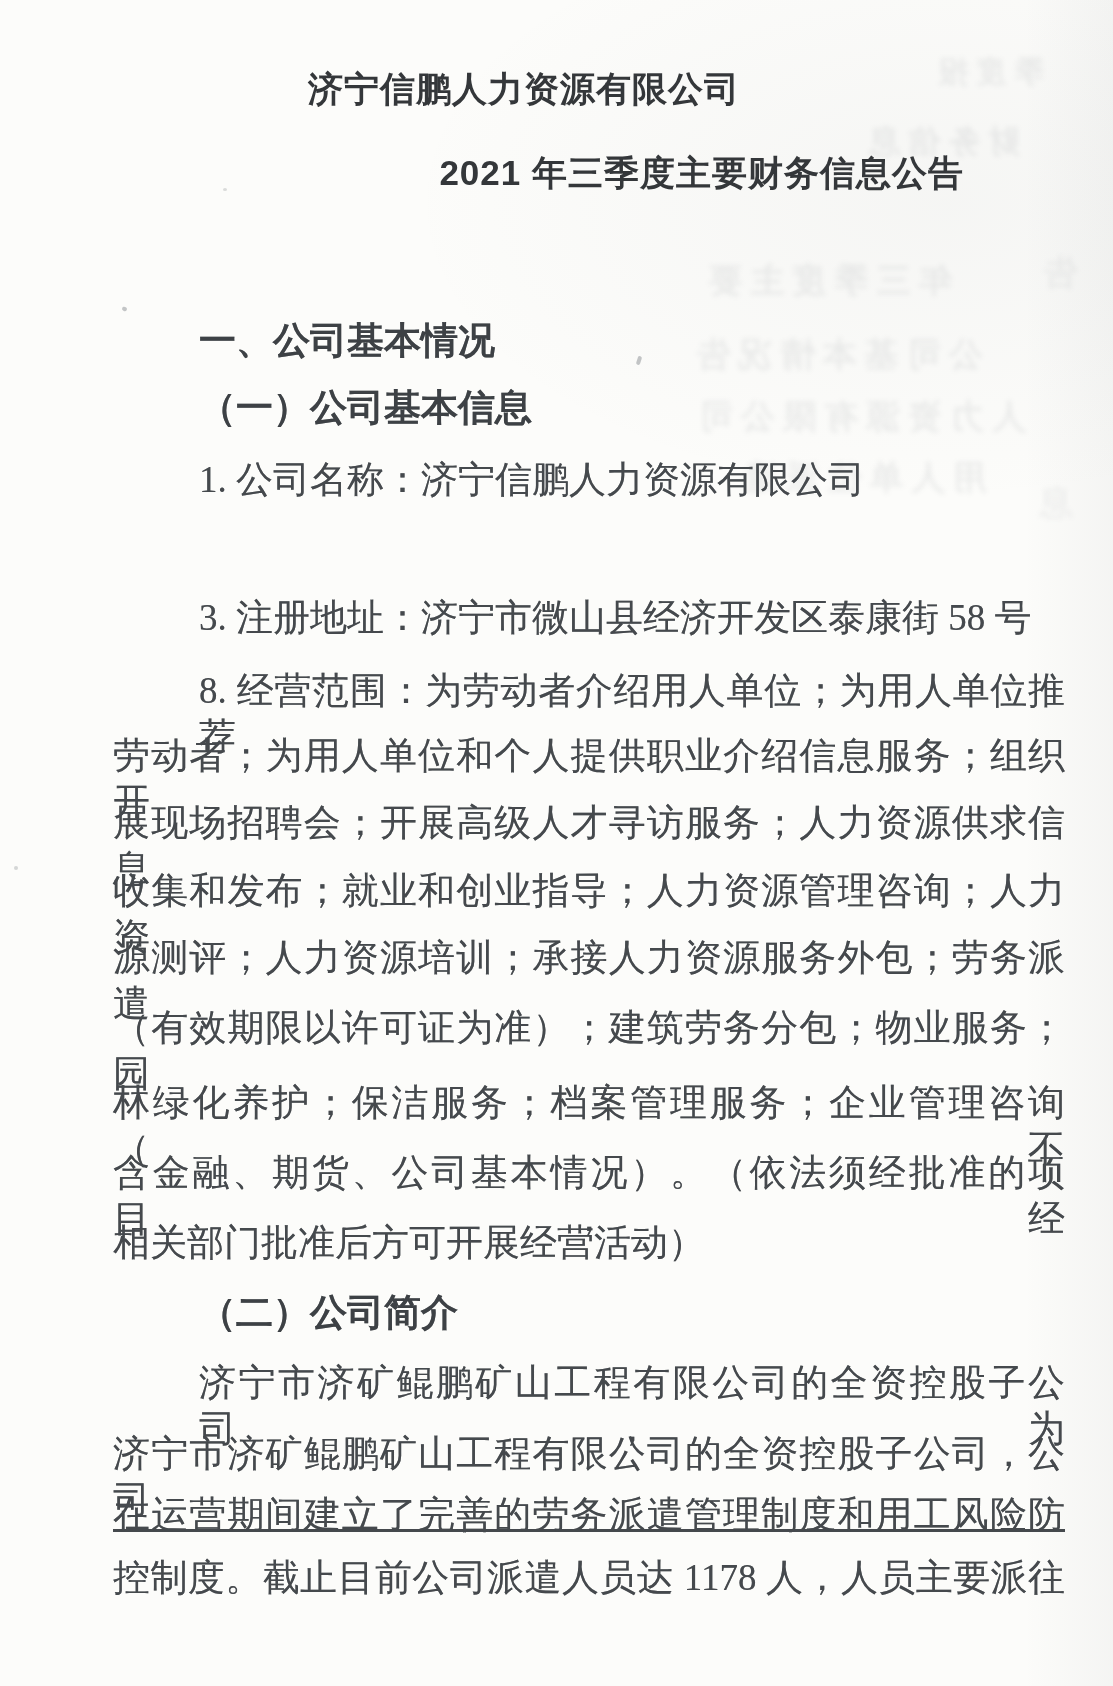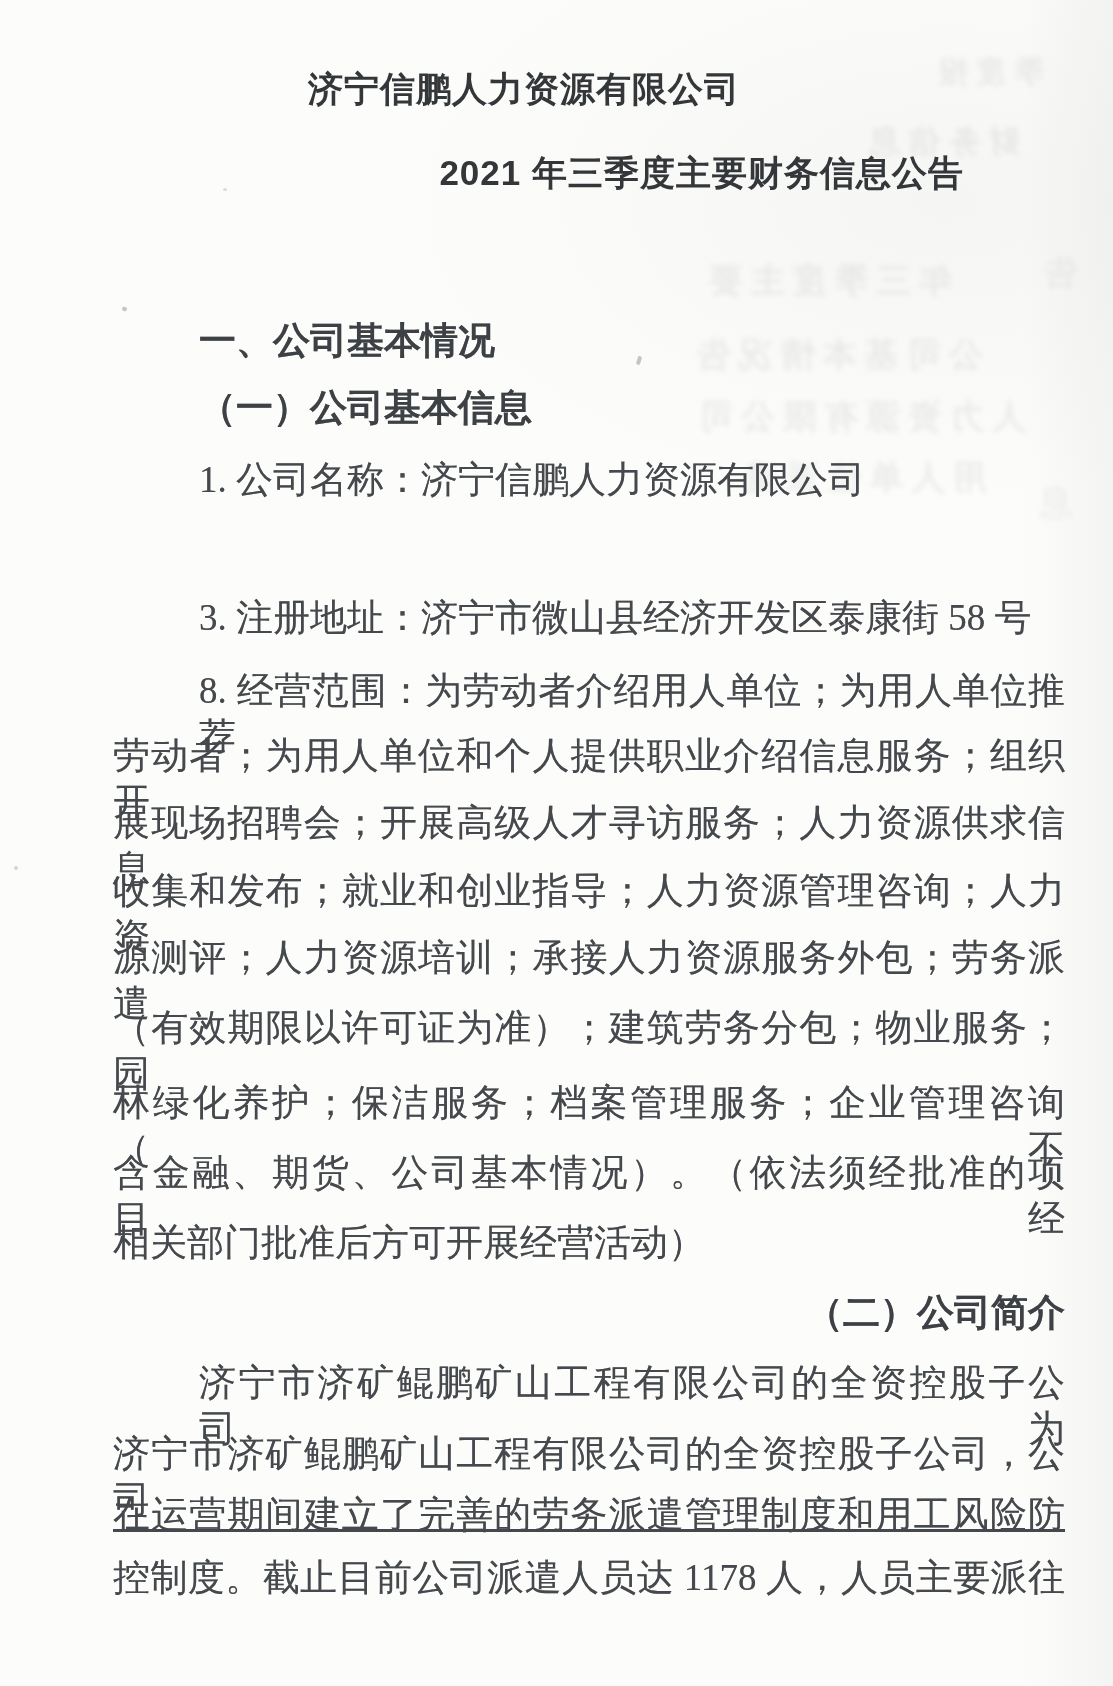--- a/index.html
+++ b/index.html
@@ -59,21 +59,21 @@
   #ln-4  { top: 595px; }
   #ln-5  { top: 668px; }
   #ln-6  { top: 733px; }
   #ln-7  { top: 800px; }
   #ln-8  { top: 868px; }
   #ln-9  { top: 935px; }
   #ln-10 { top: 1005px; }
   #ln-11 { top: 1080px; }
   #ln-12 { top: 1150px; }
   #ln-13 { top: 1220px; }
-  #ln-14 { top: 1290px; text-align: right; }
+  #ln-14 { top: 1290px; }
   #ln-15 { top: 1360px; }
   #ln-16 { top: 1431px; }
   #ln-17 { top: 1492px; text-decoration: underline; }
   #ln-18 { top: 1555px; }
   
   .ghost {
     position: absolute;
     color: #84898e;
     opacity: 0.13;
     filter: blur(2.5px);

